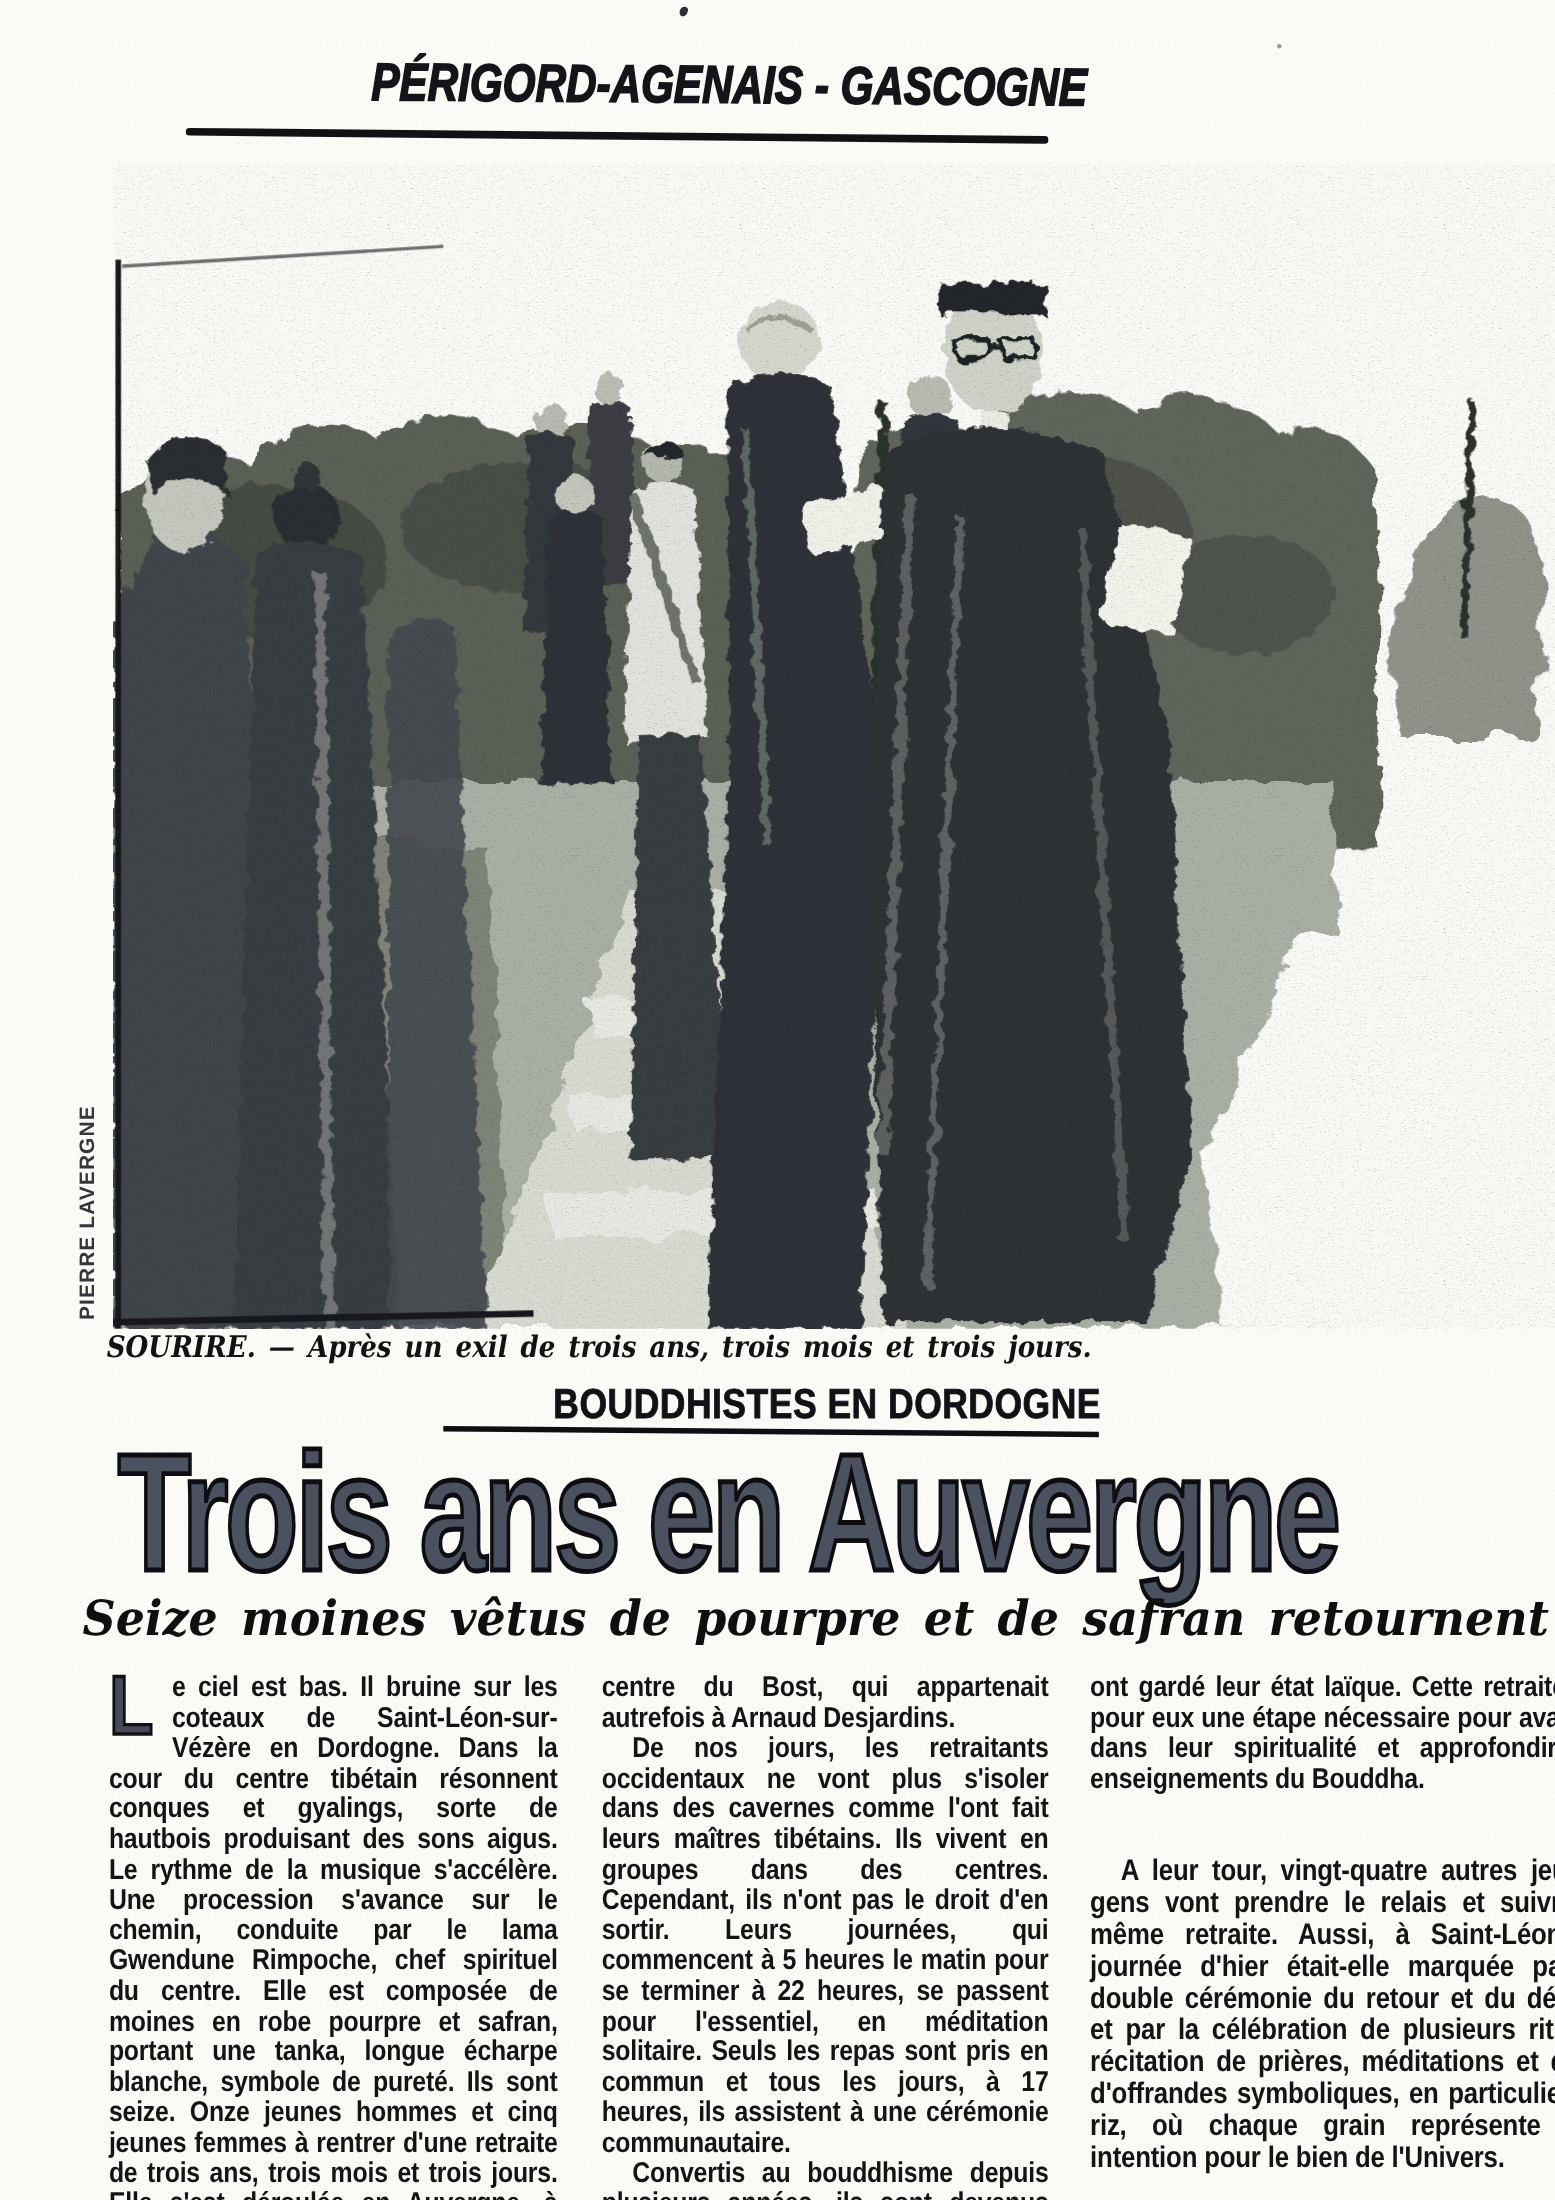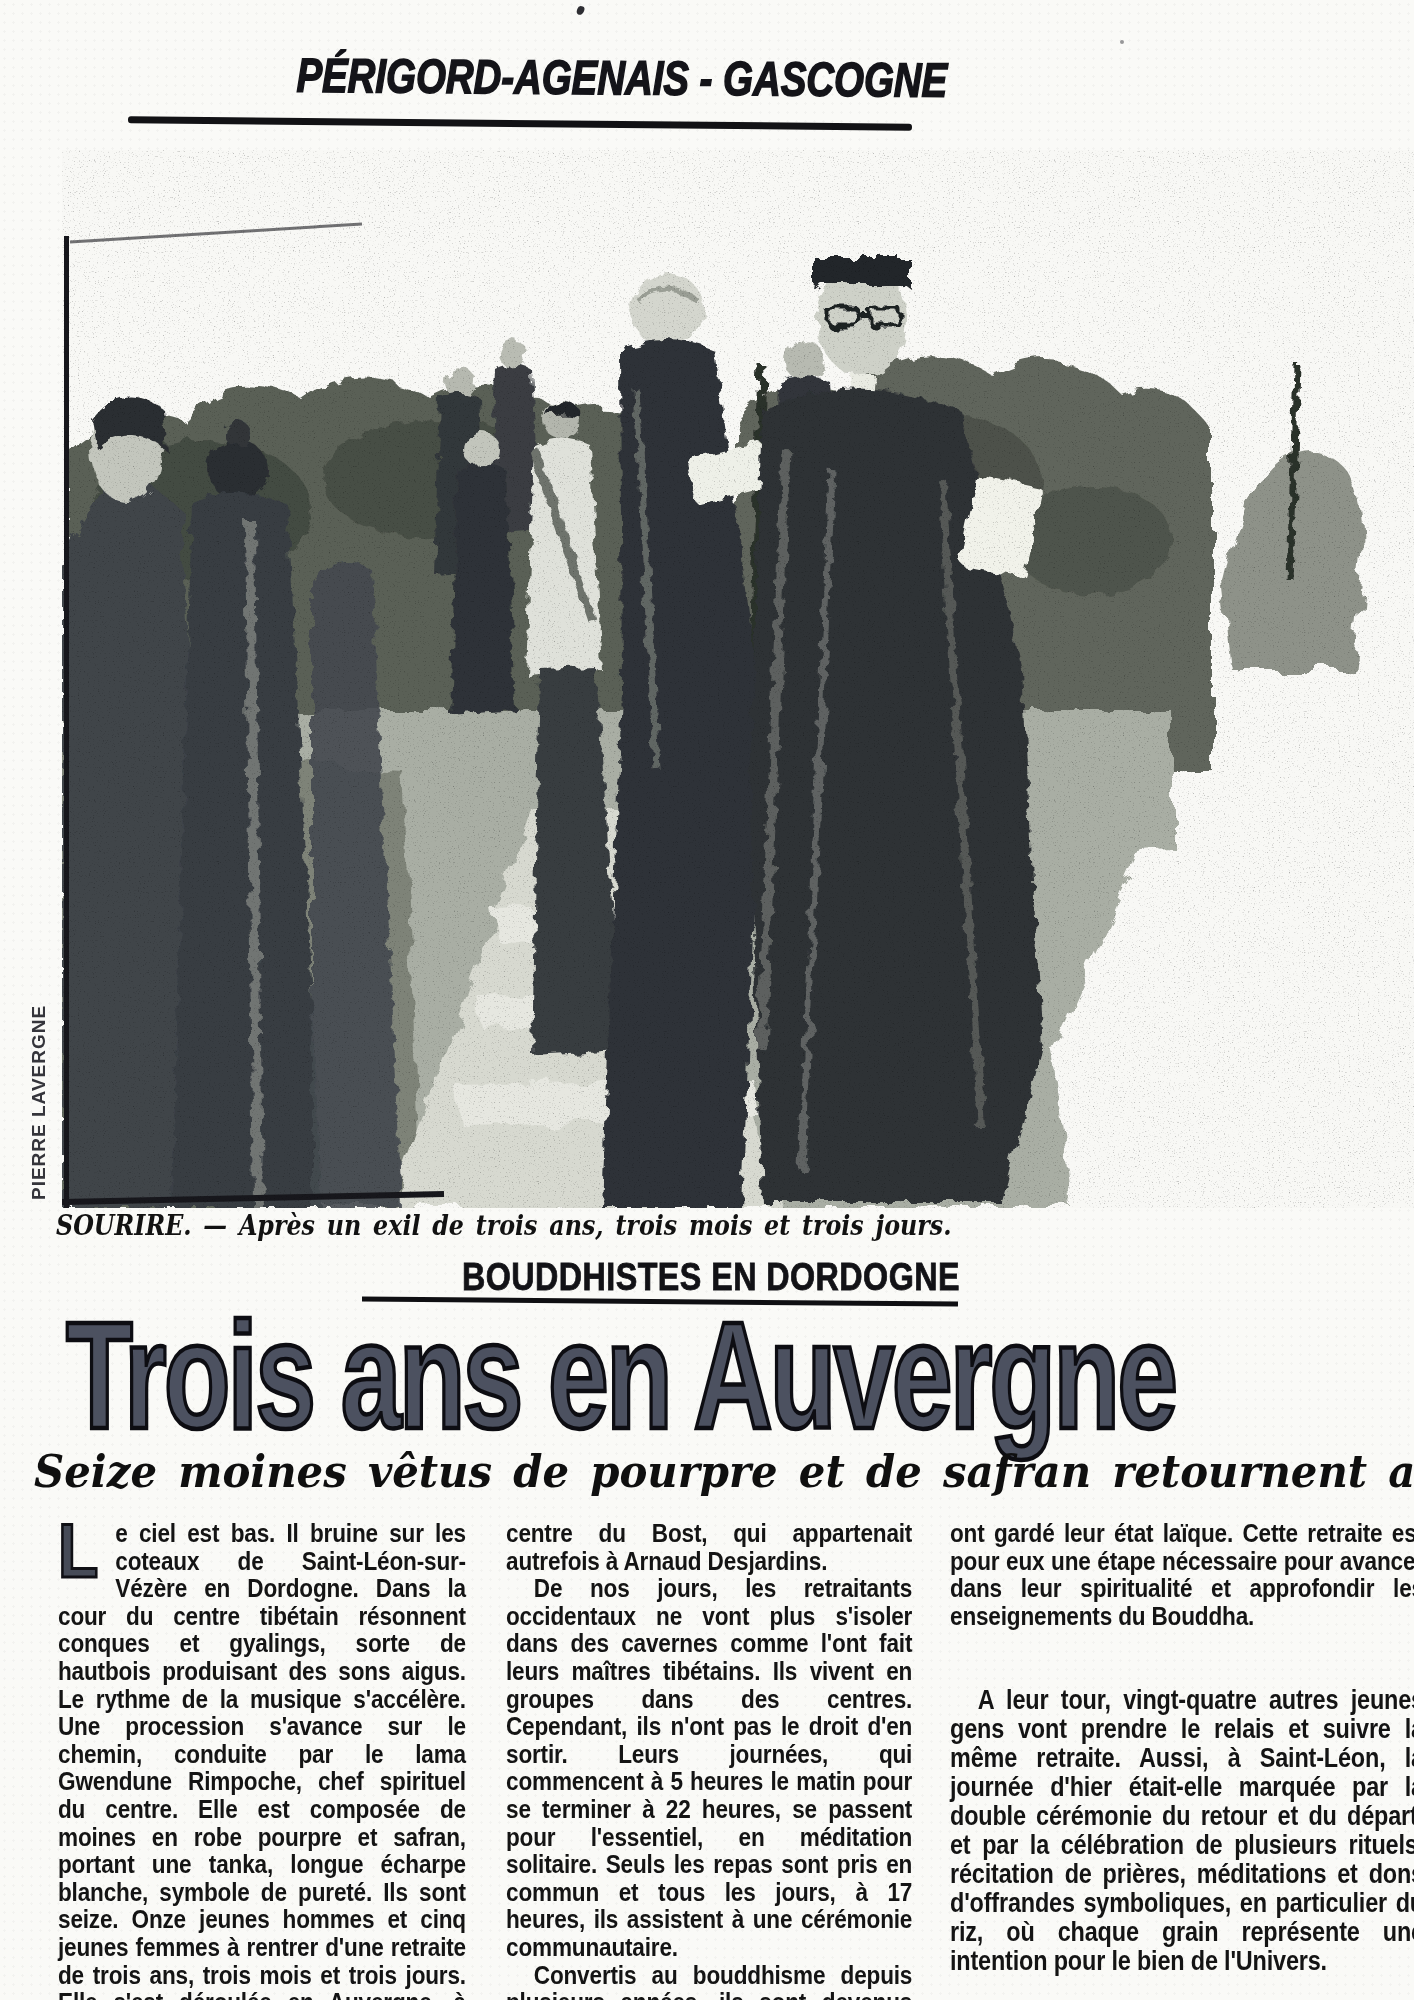--- a/index.html
+++ b/index.html
@@ -6,20 +6,21 @@
   body{
     width:1414px;height:2000px;overflow:hidden;
     background:#fafaf7;
     font-family:"Liberation Sans",sans-serif;
     position:relative;
   }
   #page{
     position:absolute;inset:0;overflow:hidden;
     background-image:radial-gradient(rgba(40,40,45,0.035) 1px, transparent 1.2px);
     background-size:9px 9px;
+    margin-left:41px;
   }
   .speck{position:absolute;left:577px;top:6px;width:7px;height:9px;background:#2e2e33;border-radius:50% 40% 55% 50%;transform:rotate(20deg);}
   .speck2{position:absolute;left:1120px;top:40px;width:4px;height:4px;background:#55555a;border-radius:50%;opacity:.6;}
 
   .masthead{
     position:absolute;left:226px;top:50px;width:706px;text-align:center;
     font-weight:bold;font-style:italic;font-size:48px;letter-spacing:0px;
     color:#141419;-webkit-text-stroke:1.6px #141419;
     transform:scaleX(0.8) rotate(0.35deg);transform-origin:center top;white-space:nowrap;
   }

